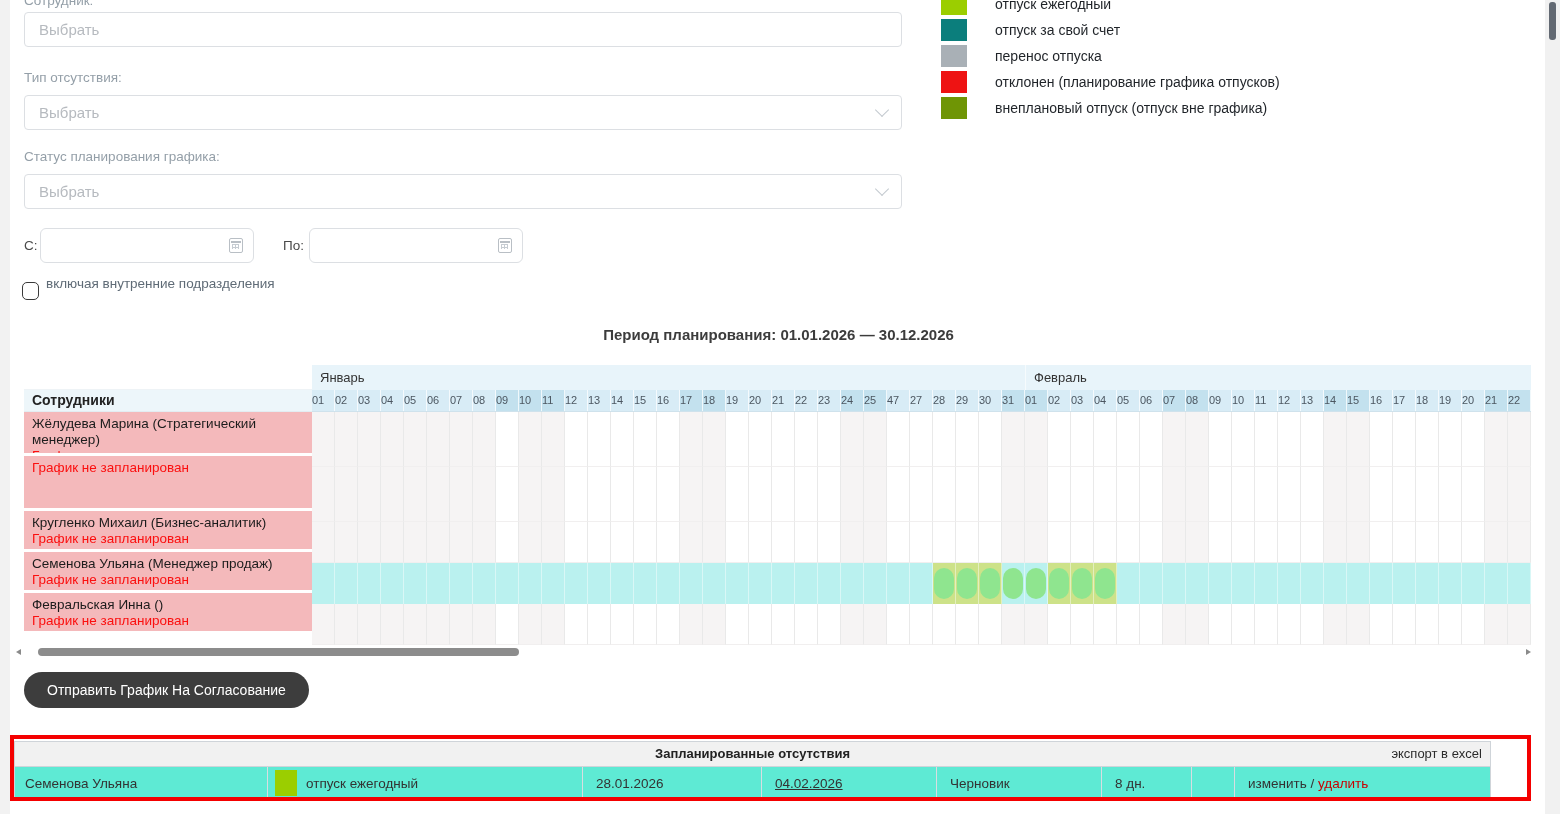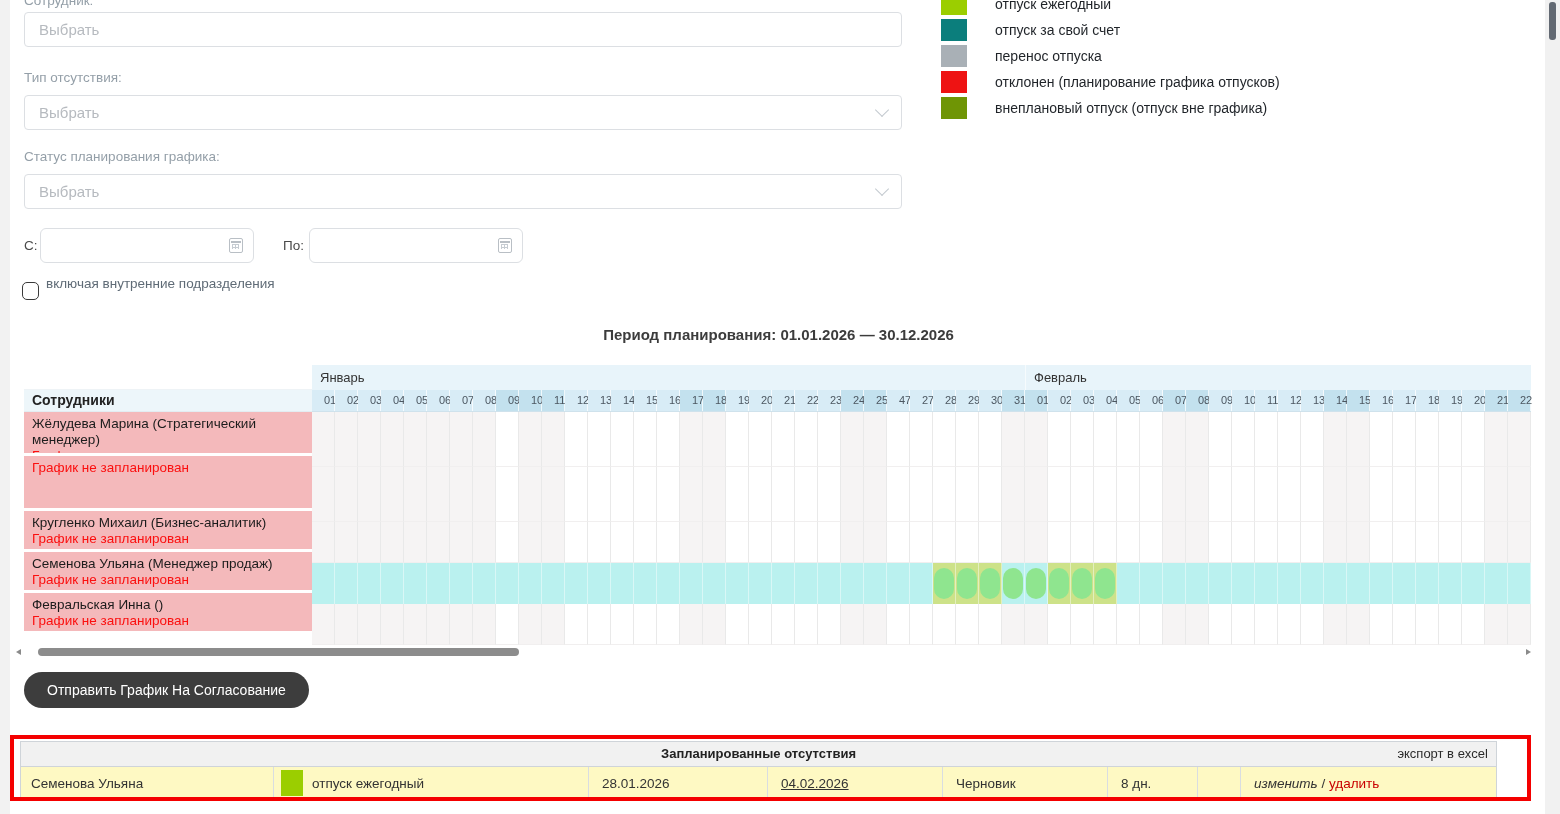--- a/index.html
+++ b/index.html
@@ -53,21 +53,21 @@
   .g-emp-head{box-sizing:border-box;height:22px;background:#edf6fa;font-size:14px;font-weight:bold;color:#222;
      line-height:21px;padding-left:8px;border-bottom:1px solid #e3edf2;}
   .g-emp-cell{box-sizing:border-box;background:#f4b9bb;border-bottom:3px solid #fff;padding:4px 8px 0 8px;
      font-size:13.5px;line-height:16px;color:#1c1c1c;overflow:hidden;}
   .g-emp-status{color:#fb0f0f;}
   .g-months{display:flex;height:25px;}
   .g-month{box-sizing:border-box;background:#e8f4fa;font-size:13px;color:#333;line-height:25px;padding-left:8px;}
   .g-month + .g-month{border-left:1px solid #f6fbfd;}
   .g-days{display:flex;height:22px;border-bottom:1px solid #cfe2ec;box-sizing:border-box;}
   .g-day{box-sizing:border-box;width:23px;flex:0 0 23px;text-align:left;font-size:11px;color:#4c5761;
-     line-height:21px;background:#d8ecf6;border-right:1px solid rgba(255,255,255,0.75);padding-left:12px;}
+     line-height:21px;background:#d8ecf6;border-right:1px solid rgba(255,255,255,0.75);}
   .g-day.dark{background:#c3e1ee;}
   .g-row{display:flex;box-sizing:border-box;}
   .g-cell{box-sizing:border-box;width:23px;flex:0 0 23px;background:#fff;border-right:1px solid #e9e9e9;border-bottom:1px solid #f1efef;}
   .g-cell.shaded{background:#f6f4f4;}
   .g-row.hl .g-cell{background:#baf1ef;border-right:1px solid rgba(255,255,255,0.45);border-bottom:none;}
   .g-row.hl .g-cell.vac-work{background:#cde289;}
   .pill{margin:5px 1px;height:31px;border-radius:10px;background:#8fe58f;}
 
   
   .g-hscroll{left:14px;top:646px;width:1519px;height:12px;}
@@ -77,30 +77,30 @@
   .hs-right{right:2px;border-left:5px solid #8a8a8a;}
 
   
   .send-btn{left:24px;top:672px;height:36px;border:none;border-radius:18px;background:#3d3d3d;color:#fff;
      font-size:14px;font-family:"Liberation Sans",sans-serif;padding:0 23px;display:flex;align-items:center;cursor:pointer;}
 
   
   .red-box{left:10px;top:735px;width:1521px;height:66px;box-sizing:border-box;border:4px solid #f40000;pointer-events:none;}
 
   
-  .b-table{left:20px;top:741px;width:1477px;box-sizing:border-box;border:1px solid #cfd4d9;background:#fef9c3;}
+  .b-table{left:14px;top:741px;width:1477px;box-sizing:border-box;border:1px solid #cfd4d9;background:#5eead4;}
   .bt-head{position:relative;height:24px;background:#f1f1f1;border-bottom:1px solid #cfd4d9;}
   .bt-title{text-align:center;line-height:24px;font-size:13px;font-weight:bold;color:#222;}
   .bt-export{position:absolute;right:8px;top:0;line-height:24px;font-size:13px;color:#2b2b2b;cursor:pointer;}
   .bt-row{display:flex;height:32px;}
   .bt-cell{box-sizing:border-box;display:flex;align-items:center;padding-left:10px;font-size:13.5px;color:#333;
      border-right:1px solid #d9dde1;overflow:hidden;white-space:nowrap;}
   .bt-cell:last-child{border-right:none;}
   .type-swatch{width:22px;height:26px;background:#9bce00;margin-right:9px;flex:0 0 22px;}
-  .lnk-edit{color:#333;font-style:italic;}
+  .lnk-edit{color:#333;}
   .lnk-del{color:#c80000;}
 </style>
 </head>
 <body>
 
 <div class="abs left-gutter"></div>
 
 <div class="abs f-label" style="left:24px;top:-7px;">Сотрудник:</div>
 <input class="abs f-input" style="left: 24px; top: 12px; width: 878px; height: 35px;" placeholder="Выбрать">
 

